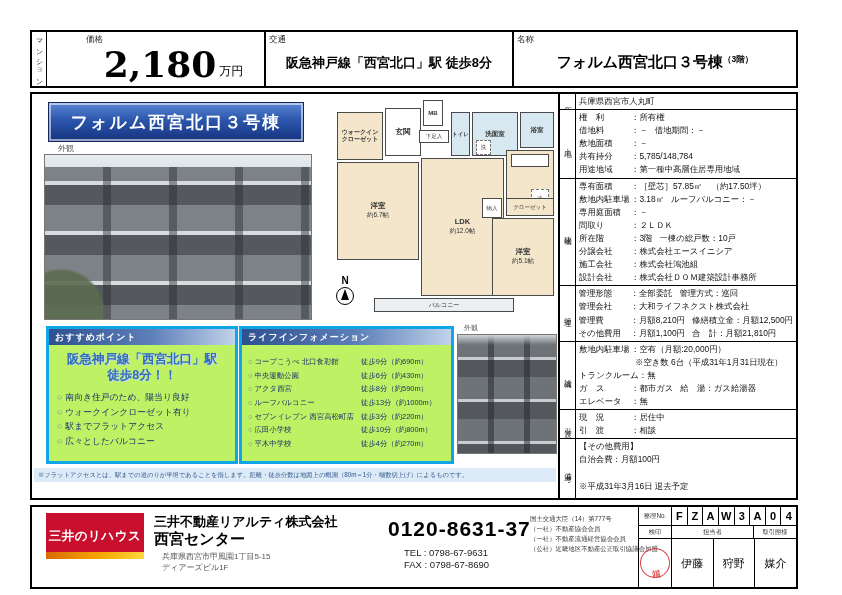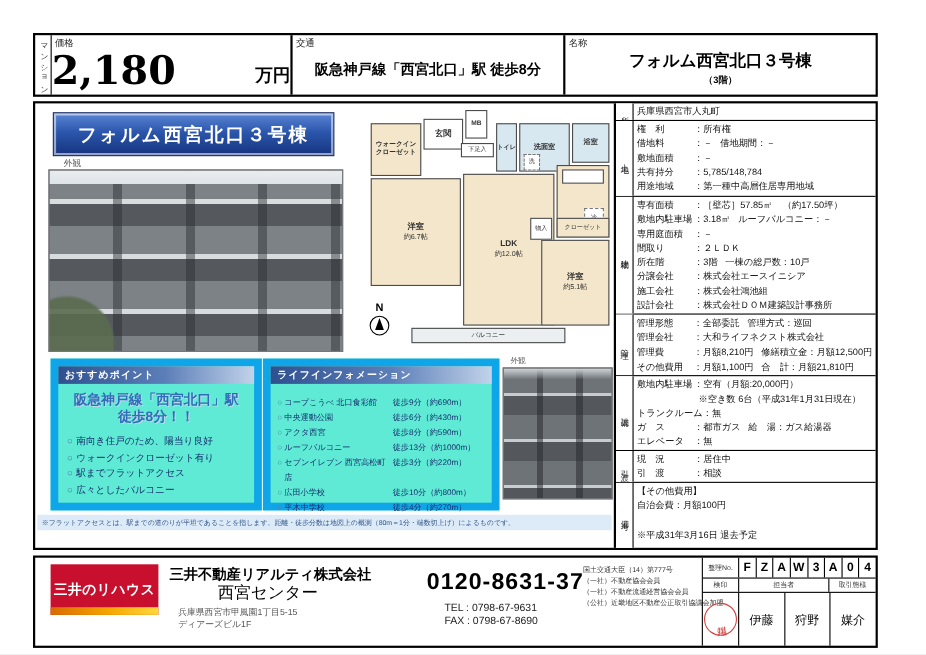--- a/index.html
+++ b/index.html
@@ -6,26 +6,26 @@
   .sheet{position:relative;width:842px;height:595px;background:#ffffff;margin:0 auto;
          font-family:"Liberation Sans",sans-serif;color:#000;overflow:hidden;}
 
   
   .hdr{position:absolute;left:30px;top:30px;width:768px;height:58px;display:flex;border:2px solid #000;box-sizing:border-box;background:#fff;}
   .hdr-cell{position:relative;box-sizing:border-box;}
   .cell-label{position:absolute;left:3px;top:2px;font-size:8.5px;color:#222;}
   .price-cell{width:232px;display:flex;}
   .vstrip{width:14px;border-right:1px solid #000;display:flex;align-items:center;justify-content:center;}
   .vstrip span{writing-mode:vertical-rl;font-size:7px;letter-spacing:2px;color:#333;}
-  .price-body{flex:1;position:relative;display:flex;align-items:flex-end;justify-content:space-between;padding-bottom:4px;}
+  .price-body{flex:1;position:relative;display:flex;align-items:flex-end;justify-content:center;padding-bottom:4px;margin-left:36px;}
   .price-num{font-family:"DejaVu Serif",serif;font-size:36px;font-weight:bold;line-height:1;}
-  .price-unit{font-size:16px;font-weight:bold;margin-left:3px;padding-bottom:2px;}
+  .price-unit{font-size:12px;font-weight:normal;margin-left:3px;padding-bottom:2px;}
   .access-cell{flex:1;border-left:2px solid #000;display:flex;align-items:center;justify-content:center;}
   .access-text{font-size:13px;font-weight:bold;margin-top:8px;}
-  .name-cell{width:284px;border-left:2px solid #000;display:flex;flex-direction:column;align-items:center;justify-content:center;}
+  .name-cell{width:284px;border-left:2px solid #000;display:flex;align-items:center;justify-content:center;}
   .name-text{font-size:15px;font-weight:bold;margin-top:6px;}
   .name-floor{font-size:8.5px;margin-top:2px;font-weight:bold;}
 
   
   .main{position:absolute;left:30px;top:92px;width:768px;height:408px;border:2px solid #000;box-sizing:border-box;background:#fff;}
   .banner{position:absolute;left:16px;top:8px;width:254px;height:38px;
           background:linear-gradient(180deg,#5a86d4 0%,#2b56ac 45%,#16337f 100%);
           border:1px solid #12255c;box-shadow:inset 0 0 0 2px rgba(255,255,255,.55);
           display:flex;align-items:center;justify-content:center;}
   .banner span{color:#fff;font-size:17px;font-weight:bold;letter-spacing:2px;}
@@ -55,21 +55,21 @@
   .tiny .rl{font-size:5.5px;font-weight:normal;}
   .dashed{border:1px dashed #777;background:#fff;}
   .balc{background:#eceff1;}
   .compass{position:absolute;left:0;top:176px;width:26px;height:36px;text-align:center;}
   .compass .n{font-size:10px;font-weight:bold;display:block;line-height:1;}
   .compass .circ{width:16px;height:16px;border:1px solid #000;border-radius:50%;margin:1px auto 0;position:relative;}
   .compass .needle{position:absolute;left:50%;top:1px;transform:translateX(-50%);
       width:0;height:0;border-left:4px solid transparent;border-right:4px solid transparent;border-bottom:11px solid #000;}
 
   
-  .ibox{position:absolute;border:7px solid #0ea5e9;background:#5eead4;box-sizing:border-box;}
+  .ibox{position:absolute;border:3px solid #0ea5e9;background:#bef264;box-sizing:border-box;}
   .ibox-hd{height:16px;background:linear-gradient(90deg,#2e508f 0%,#5d7fb9 55%,#c2d3ea 100%);
            color:#fff;font-size:9px;font-weight:bold;display:flex;align-items:center;padding-left:6px;letter-spacing:1px;}
   .points{left:14px;top:232px;width:192px;height:138px;}
   .pt-head{color:#2f6db8;font-weight:bold;font-size:12.5px;text-align:center;line-height:1.25;margin-top:7px;
            text-shadow:1px 1px 0 #c3d7ee;}
   .pt-list{margin:7px 4px 0 8px;}
   .pt-item{font-size:8.8px;color:#18306e;line-height:1.65;}
   .pt-item .bul{color:#5577aa;margin-right:3px;}
   .life{left:207px;top:232px;width:215px;height:138px;}
   .lf-list{margin:10px 4px 0 6px;}
@@ -94,21 +94,21 @@
   .drow .dl2{margin-left:7px;}
   .drow.note{padding-left:56px;}
 
   
   .foot{position:absolute;left:30px;top:505px;width:768px;height:84px;border:2px solid #000;box-sizing:border-box;background:#fff;}
   .logo{position:absolute;left:14px;top:6px;width:98px;height:46px;background:#c8102e;display:flex;align-items:center;justify-content:center;}
   .logo span{color:#fff;font-size:12.5px;font-weight:bold;letter-spacing:0.5px;}
   .logo::after{content:"";position:absolute;left:0;bottom:0;width:100%;height:7px;
                background:linear-gradient(90deg,#d96a00 0%,#f5a800 55%,#ffd83d 100%);}
   .company{position:absolute;left:122px;top:6px;font-size:13px;font-weight:bold;}
-  .branch{position:absolute;left:122px;top:23px;font-size:15px;font-weight:normal;margin-left:44px;}
+  .branch{position:absolute;left:122px;top:23px;font-size:15px;font-weight:bold;}
   .addr{position:absolute;left:130px;font-size:8px;color:#555;}
   .phone{position:absolute;left:356px;top:10px;font-size:21px;font-weight:bold;letter-spacing:1px;}
   .telfax{position:absolute;left:372px;font-size:9.5px;color:#222;}
   .lic{position:absolute;left:498px;top:7px;font-size:6.4px;color:#333;line-height:1.55;}
   .refblock{position:absolute;right:0;top:0;width:158px;height:80px;border-left:1px solid #000;box-sizing:border-box;display:flex;flex-direction:column;}
   .ref-row{display:flex;height:18px;border-bottom:1px solid #000;}
   .ref-label{width:32px;font-size:6.3px;display:flex;align-items:center;justify-content:center;color:#333;}
   .ref-cell{flex:1;border-left:1px solid #000;display:flex;align-items:center;justify-content:center;
             font-size:11px;font-weight:bold;}
   .lab-row{display:flex;height:12px;border-bottom:1px solid #000;}
@@ -157,21 +157,21 @@
     </div>
 
     <span class="photo-label" style="left:26px;top:49px;">外観</span>
     <div class="photo photo1"></div>
 
     <div class="plan">
       <div class="room beige" style="left:5px;top:12px;width:46px;height:48px;">
         <span class="rl" style="font-size:6px;">ウォークイン
 クローゼット</span>
       </div>
-      <div class="room white" style="left:53px;top:8px;width:36px;height:28px;">
+      <div class="room white" style="left:53px;top:8px;width:36px;height:48px;">
         <span class="rl">玄関</span>
       </div>
       <div class="room white" style="left:91px;top:0;width:20px;height:26px;">
         <span class="rl" style="font-size:6px;">MB</span>
       </div>
       <div class="room white tiny" style="left:87px;top:30px;width:30px;height:13px;">
         <span class="rl">下足入</span>
       </div>
       <div class="room wet" style="left:119px;top:12px;width:19px;height:44px;">
         <span class="rl" style="font-size:5.5px;">トイレ</span>

